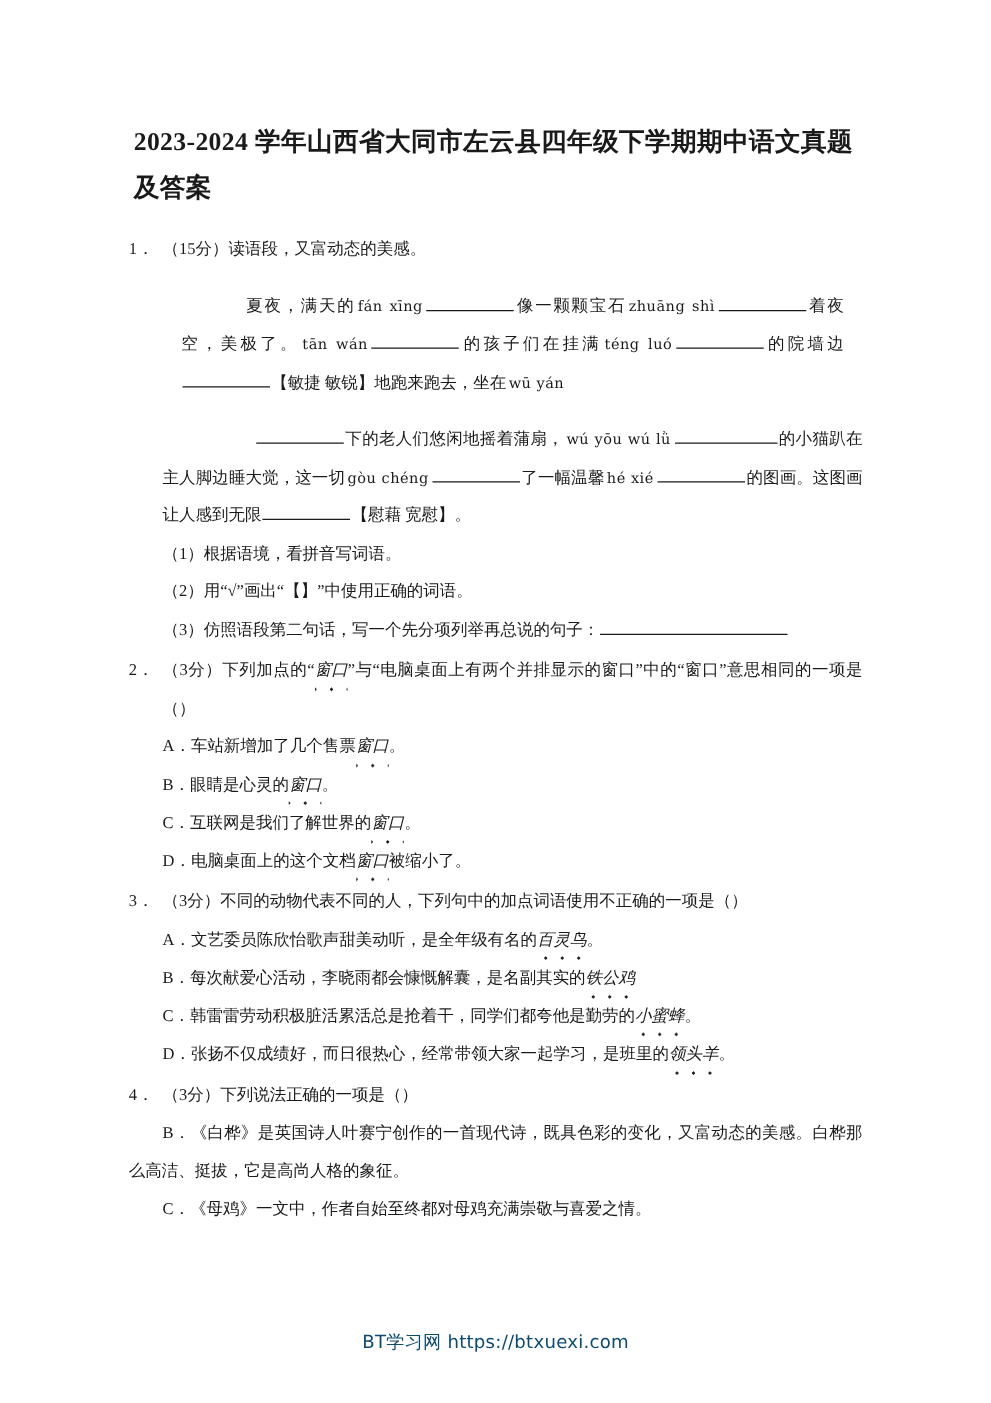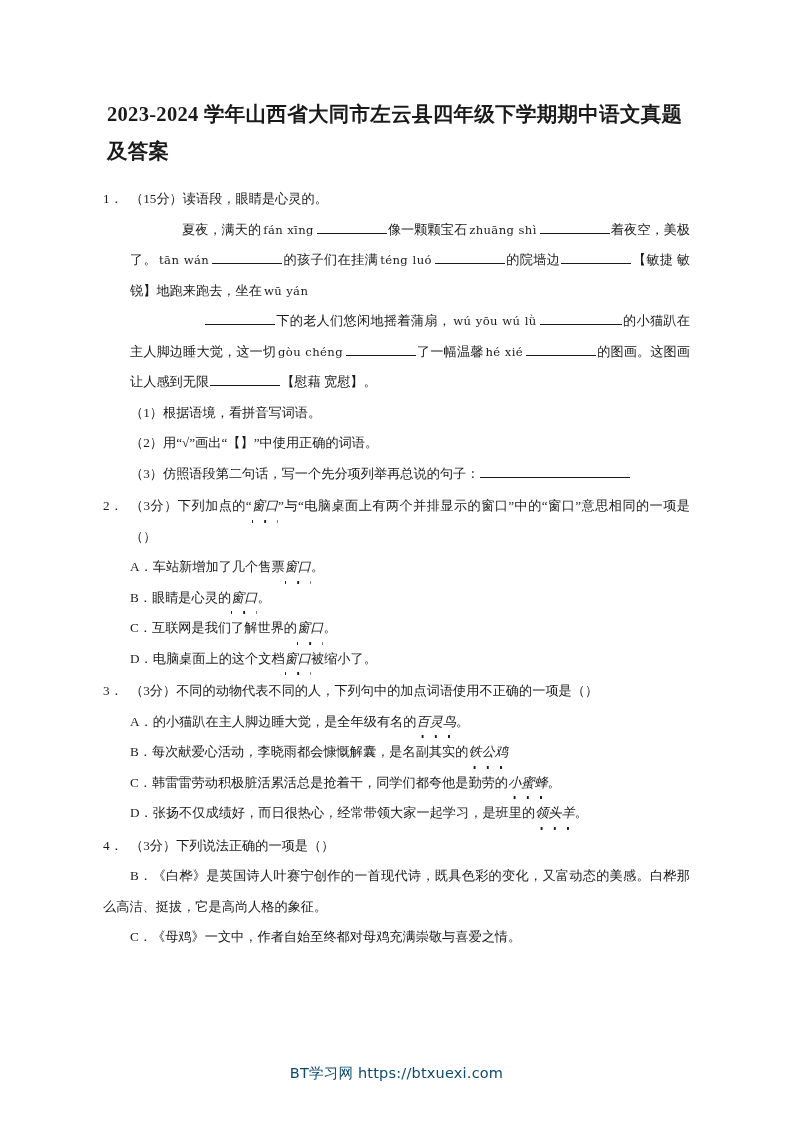--- a/index.html
+++ b/index.html
@@ -82,21 +82,21 @@
     text-align: justify;
     text-justify: inter-ideograph;
   }
 
   
   .passage {
     font-size: 13.2px;
     line-height: 30.5px;
     text-align: justify;
     text-justify: inter-ideograph;
-    margin: 0;
+    margin: 15px;
     padding-left: 27px;
     text-indent: 52px;
   }
   .passage-line {
     font-size: 13.2px;
     line-height: 30.5px;
     text-align: justify;
     text-justify: inter-ideograph;
     margin: 0;
     padding-left: 27px;
@@ -157,21 +157,21 @@
 </style>
 </head>
 <body>
 
 <div class="page">
 
   <h1 class="doc-title">2023-2024 学年山西省大同市左云县四年级下学期期中语文真题及答案</h1>
 
   <div class="q-block">
     <p class="q-stem">
-      <span class="q-num"><span>1．</span></span><span>（15分）</span><span>读语段，眼睛是心灵的。</span>
+      <span class="q-num"><span>1．</span></span><span>（15分）</span><span>读语段，又富动态的美感。</span>
     </p>
 
     <p class="passage">
       <span>夏夜，满天的</span><span class="py">fán xīng</span><span class="blank bl-md"></span><span>像一颗颗宝石</span><span class="py">zhuāng shì</span><span class="blank bl-md"></span><span>着夜空，美极了。</span><span class="py">tān wán</span><span class="blank bl-md"></span><span>的孩子们在挂满</span><span class="py">téng luó</span><span class="blank bl-md"></span><span>的院墙边</span><span class="blank bl-md"></span><span>【敏捷 敏锐】地跑来跑去，坐在</span><span class="py">wū yán</span>
     </p>
 
     <p class="passage-line indent2">
       <span class="blank bl-md"></span><span>下的老人们悠闲地摇着蒲扇，</span><span class="py">wú yōu wú lǜ</span><span class="blank bl-lg"></span><span>的小猫趴在主人脚边睡大觉，这一切</span><span class="py">gòu chéng</span><span class="blank bl-md"></span><span>了一幅温馨</span><span class="py">hé xié</span><span class="blank bl-md"></span><span>的图画。这图画让人感到无限</span><span class="blank bl-md"></span><span>【慰藉 宽慰】。</span>
     </p>
 
@@ -198,21 +198,21 @@
     <p class="opt">
       <span>D．</span><span>电脑桌面上的这个文档</span><span class="dotted">窗口</span><span>被缩小了。</span>
     </p>
   </div>
 
   <div class="q-block">
     <p class="q-stem">
       <span class="q-num"><span>3．</span></span><span>（3分）</span><span>不同的动物代表不同的人，下列句中的加点词语使用不正确的一项是（</span><span>）</span>
     </p>
     <p class="opt">
-      <span>A．</span><span>的小猫趴在主人脚边睡大觉，是全年级有名的</span><span class="dotted">百灵鸟</span><span>。</span>
+      <span>A．</span><span>文艺委员陈欣怡歌声甜美动听，是全年级有名的</span><span class="dotted">百灵鸟</span><span>。</span>
     </p>
     <p class="opt">
       <span>B．</span><span>每次献爱心活动，李晓雨都会慷慨解囊，是名副其实的</span><span class="dotted">铁公鸡</span><span></span>
     </p>
     <p class="opt">
       <span>C．</span><span>韩雷雷劳动积极脏活累活总是抢着干，同学们都夸他是勤劳的</span><span class="dotted">小蜜蜂</span><span>。</span>
     </p>
     <p class="opt">
       <span>D．</span><span>张扬不仅成绩好，而日很热心，经常带领大家一起学习，是班里的</span><span class="dotted">领头羊</span><span>。</span>
     </p>

